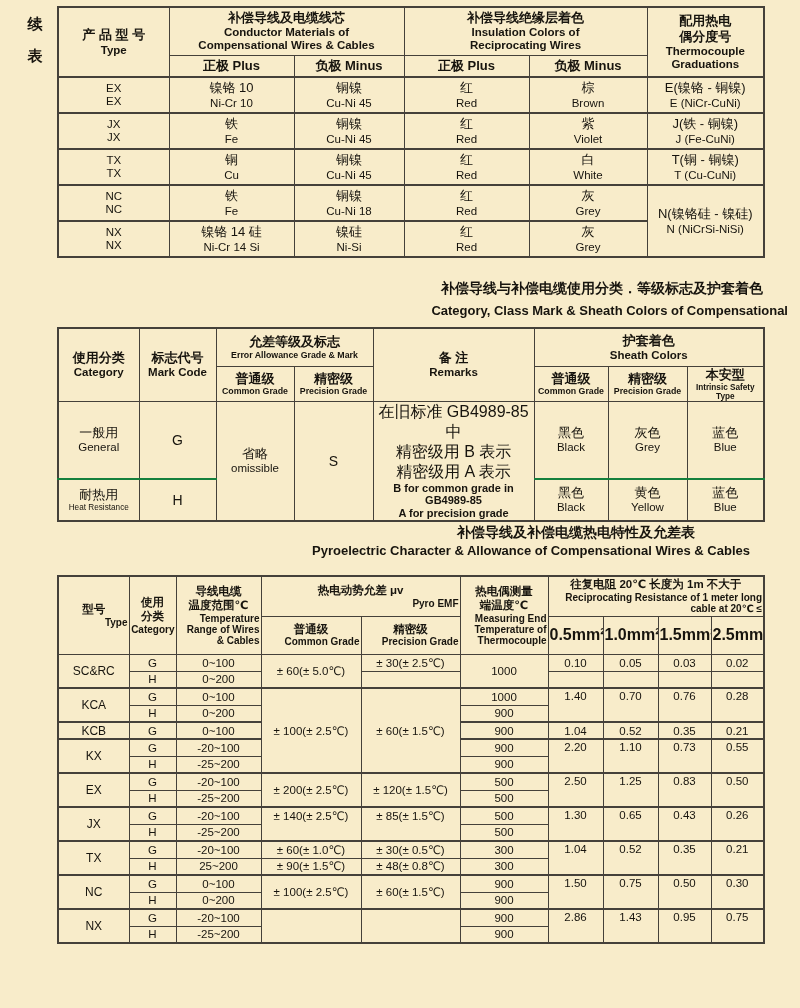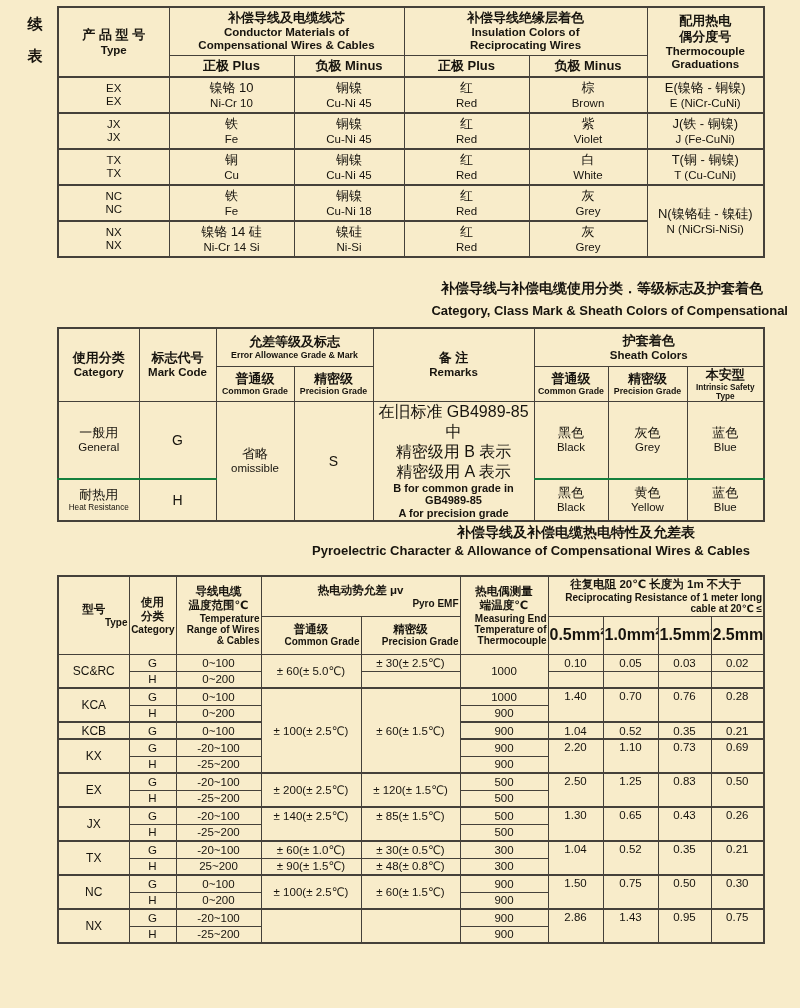--- a/index.html
+++ b/index.html
@@ -448,21 +448,21 @@
     </tr>
 
     <tr class="bt">
       <td rowspan="2" class="typecell">KX</td>
       <td>G</td>
       <td>-20~100</td>
       <td>900</td>
       <td rowspan="2" class="vt">2.20</td>
       <td rowspan="2" class="vt">1.10</td>
       <td rowspan="2" class="vt">0.73</td>
-      <td rowspan="2" class="vt">0.69</td>
+      <td rowspan="2" class="vt">0.55</td>
     </tr>
     <tr>
       <td>H</td>
       <td>-25~200</td>
       <td>900</td>
     </tr>
 
     <tr class="bt">
       <td rowspan="2" class="typecell">EX</td>
       <td>G</td>

